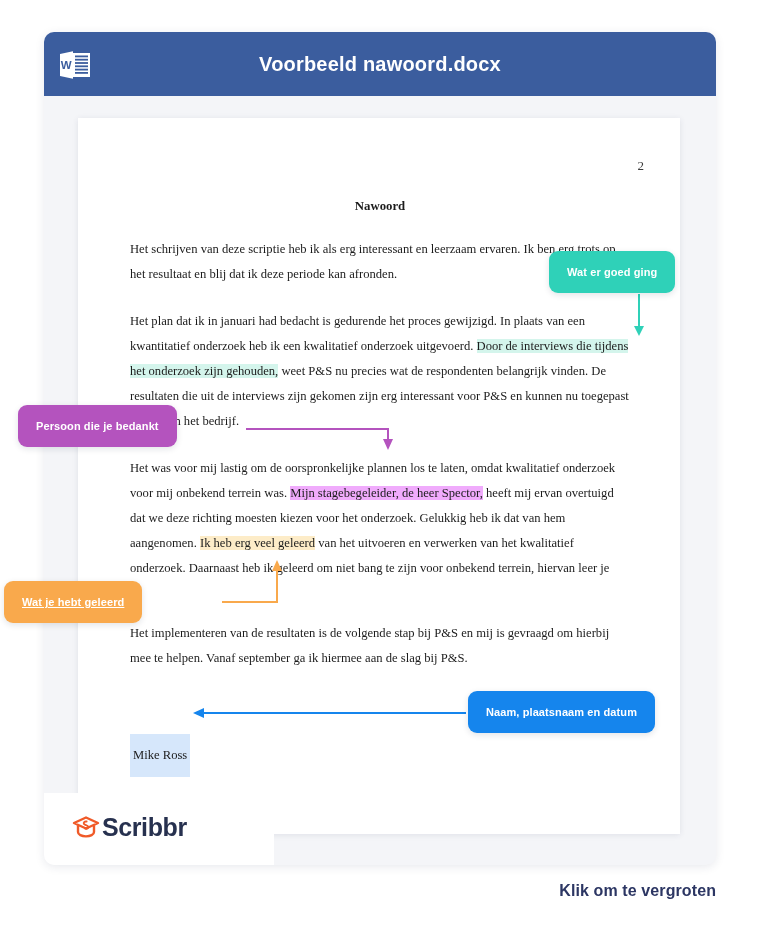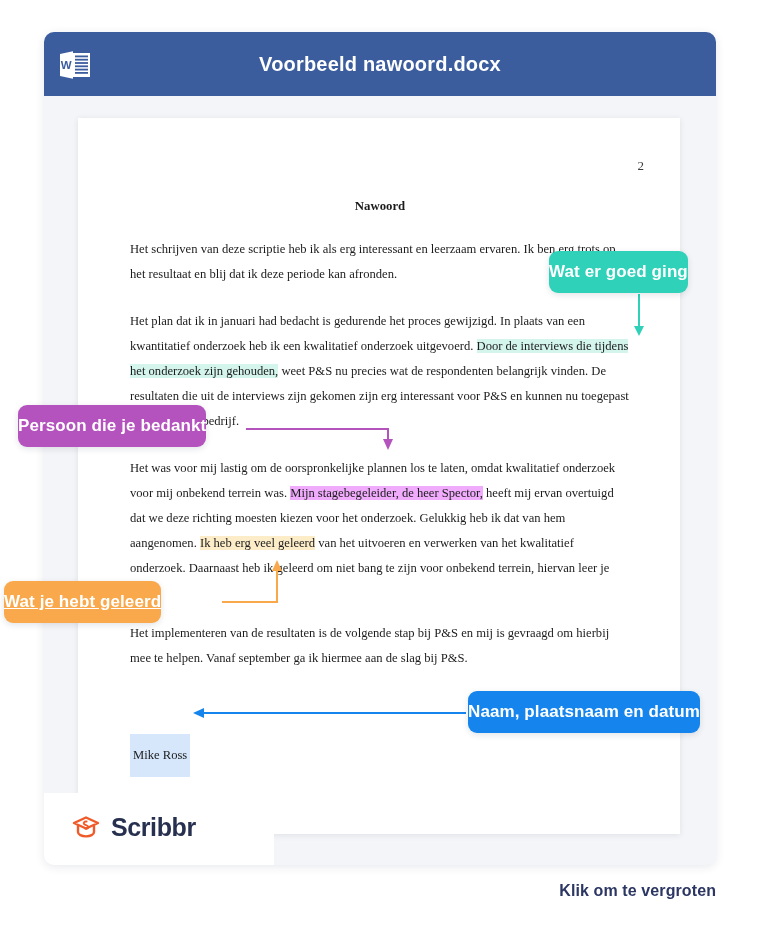--- a/index.html
+++ b/index.html
@@ -127,41 +127,40 @@
     height: 72px;
     background: #ffffff;
     border-top-right-radius: 34px;
   }
   .logo-wrap {
     position: absolute;
     left: 26px;
     top: 18px;
     display: flex;
     align-items: center;
-    gap: 9px;
   }
   .logo-cap { width: 32px; height: 32px; }
   .logo-word {
     font-size: 25px;
     font-weight: bold;
     color: #27314f;
     letter-spacing: -0.4px;
   }
 
   
   .callout {
     position: absolute;
     color: #ffffff;
-    font-size: 17px;
+    font-size: 11px;
     font-weight: bold;
     border-radius: 9px;
     display: flex;
     align-items: center;
     justify-content: center;
-    padding: 0 0;
+    padding: 0 18px;
     height: 42px;
     box-sizing: border-box;
     white-space: nowrap;
     letter-spacing: 0.1px;
     box-shadow: 0 2px 6px rgba(20,30,60,0.12);
   }
   .callout-teal   { background: #2fd1b8; }
   .callout-purple { background: #b453be; }
   .callout-orange { background: #f9a94c; }
   .callout-blue   { background: #1585ed; }

